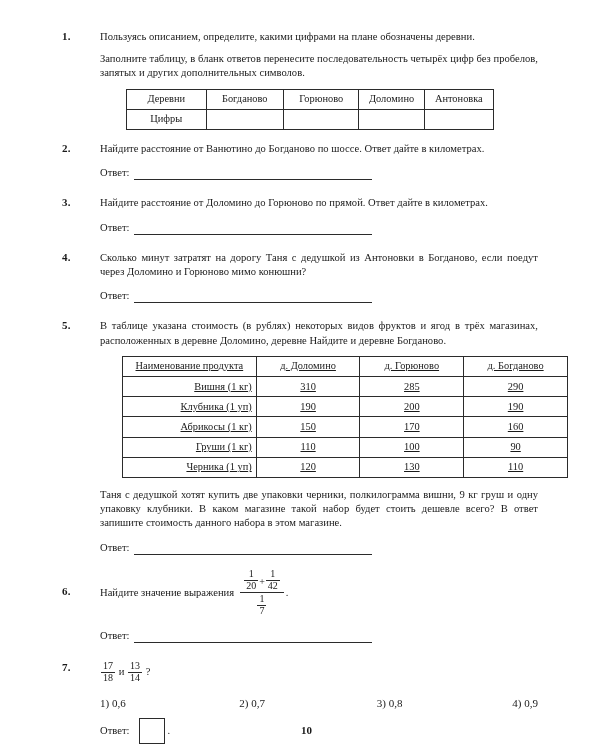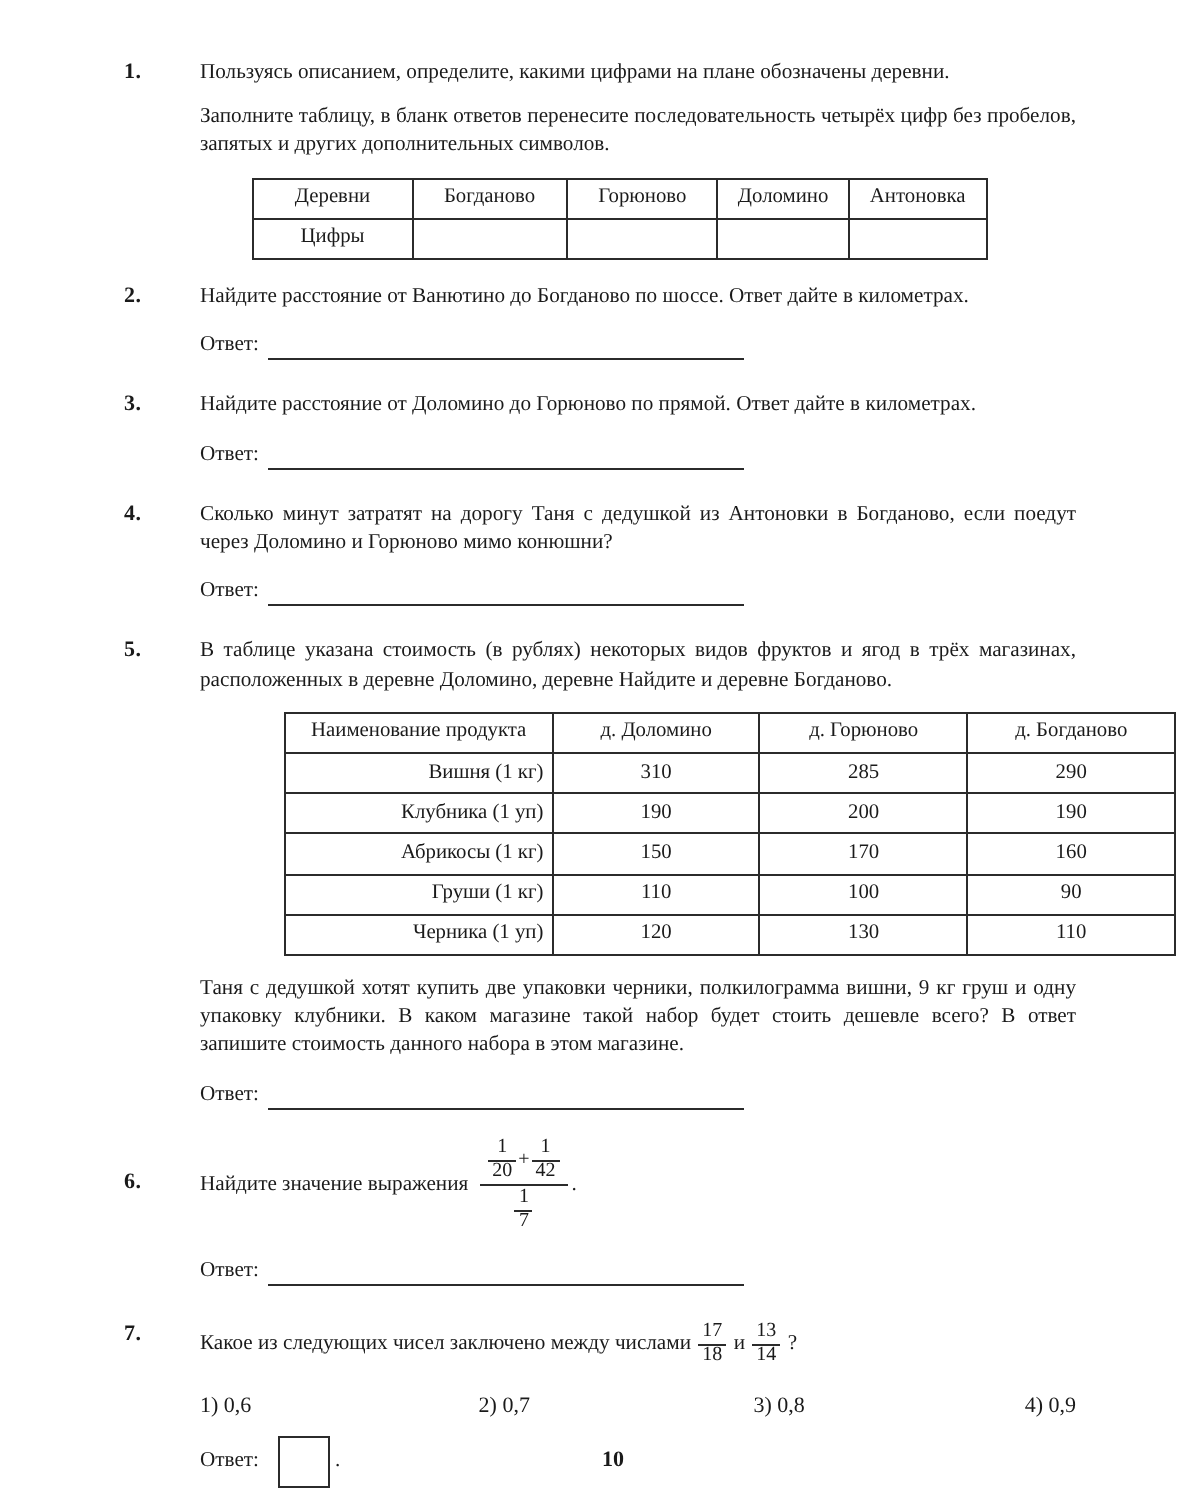--- a/index.html
+++ b/index.html
@@ -97,21 +97,21 @@
   }
   
   #villages-table { width: 368px; margin-left: 26px; }
   #villages-table td.v-head { width: 78px; }
   #villages-table td.v-bog  { width: 76px; }
   #villages-table td.v-gor  { width: 74px; }
   #villages-table td.v-dol  { width: 64px; }
   #villages-table td.v-ant  { width: 68px; }
 
   
-  #prices-table { width: 446px; margin-left: 42px; }
+  #prices-table { width: 446px; margin-left: 22px; text-decoration: underline; }
   #prices-table td.p-name { width: 134px; text-align: right; }
   #prices-table td.p-name.hdr { text-align: center; }
   #prices-table td.p-val  { width: 104px; }
 
   
   .frac {
     display: inline-block;
     vertical-align: -0.55em;
     text-align: center;
     font-size: 10px;
@@ -333,21 +333,20 @@
       </div>
     </div>
   </div>
 
   <div class="spacer-18"></div>
 
   <div class="task">
     <div class="task-num">7.</div>
     <div class="task-body">
       <div class="para nojust">
-        <span>Какое из следующих чисел заключено между числами</span>
         <span class="frac">
           <span class="num">17</span>
           <span class="den">18</span>
         </span>
         <span>и</span>
         <span class="frac">
           <span class="num">13</span>
           <span class="den">14</span>
         </span>
         <span>?</span>

